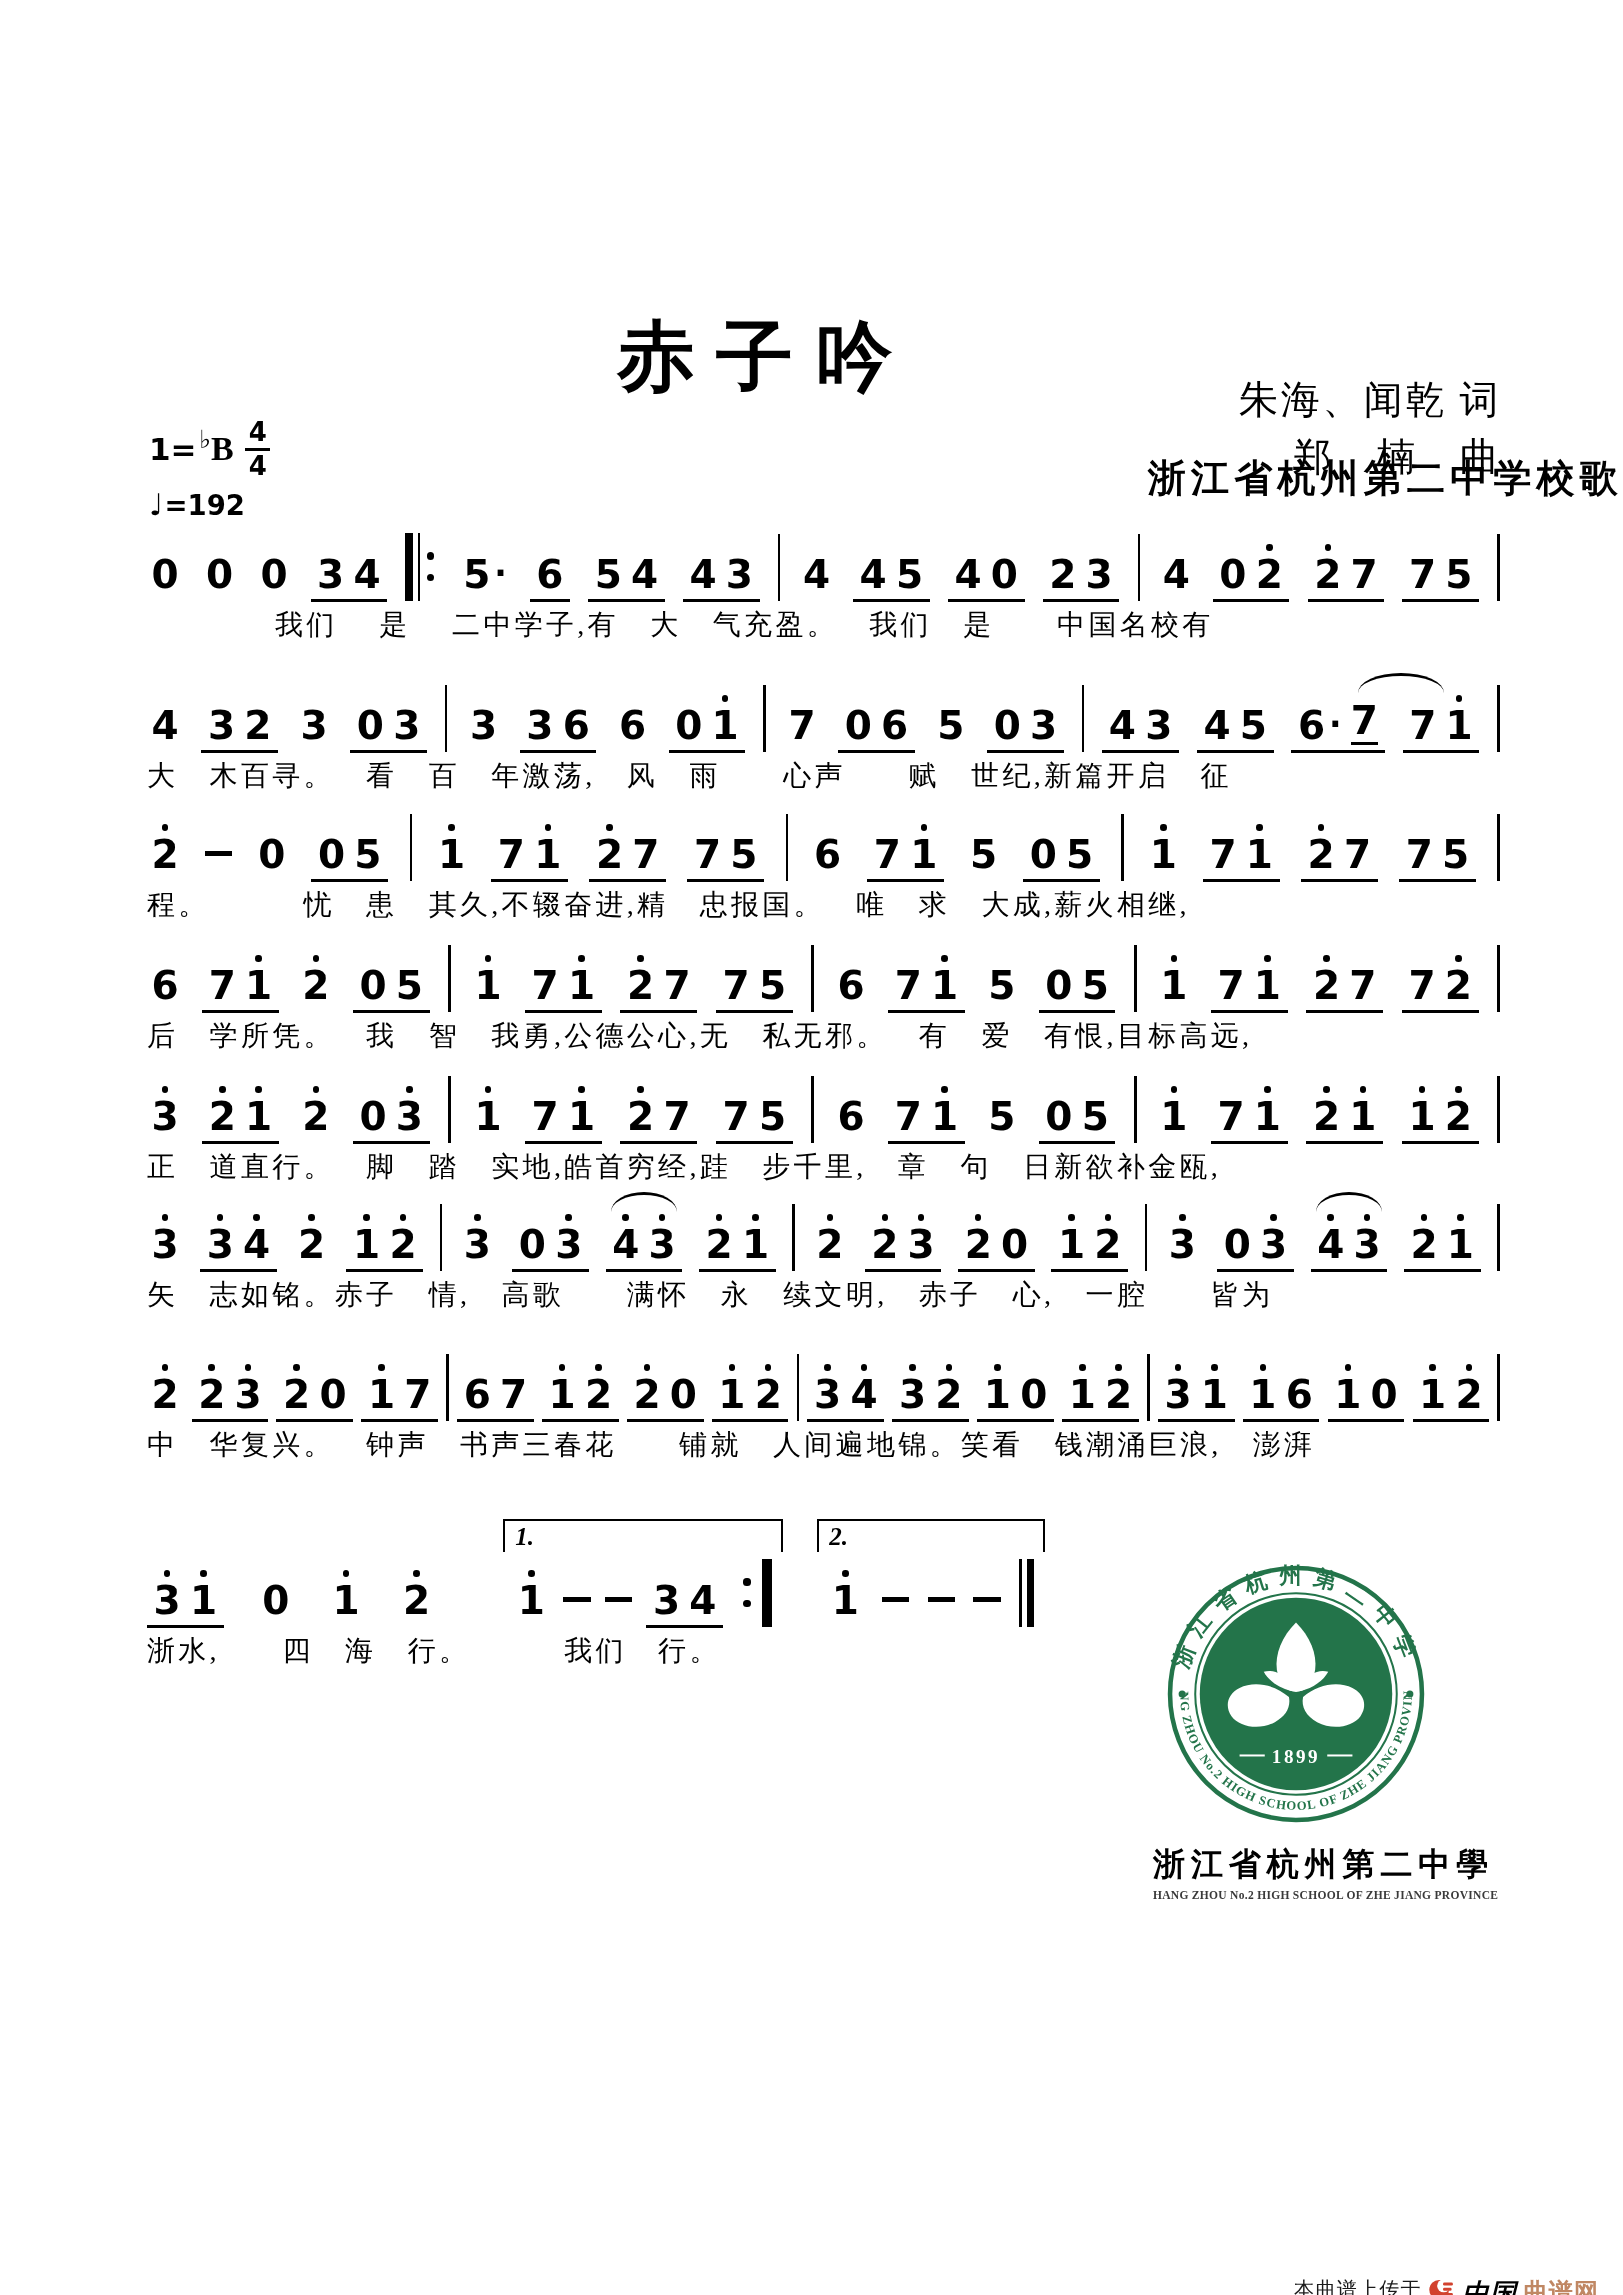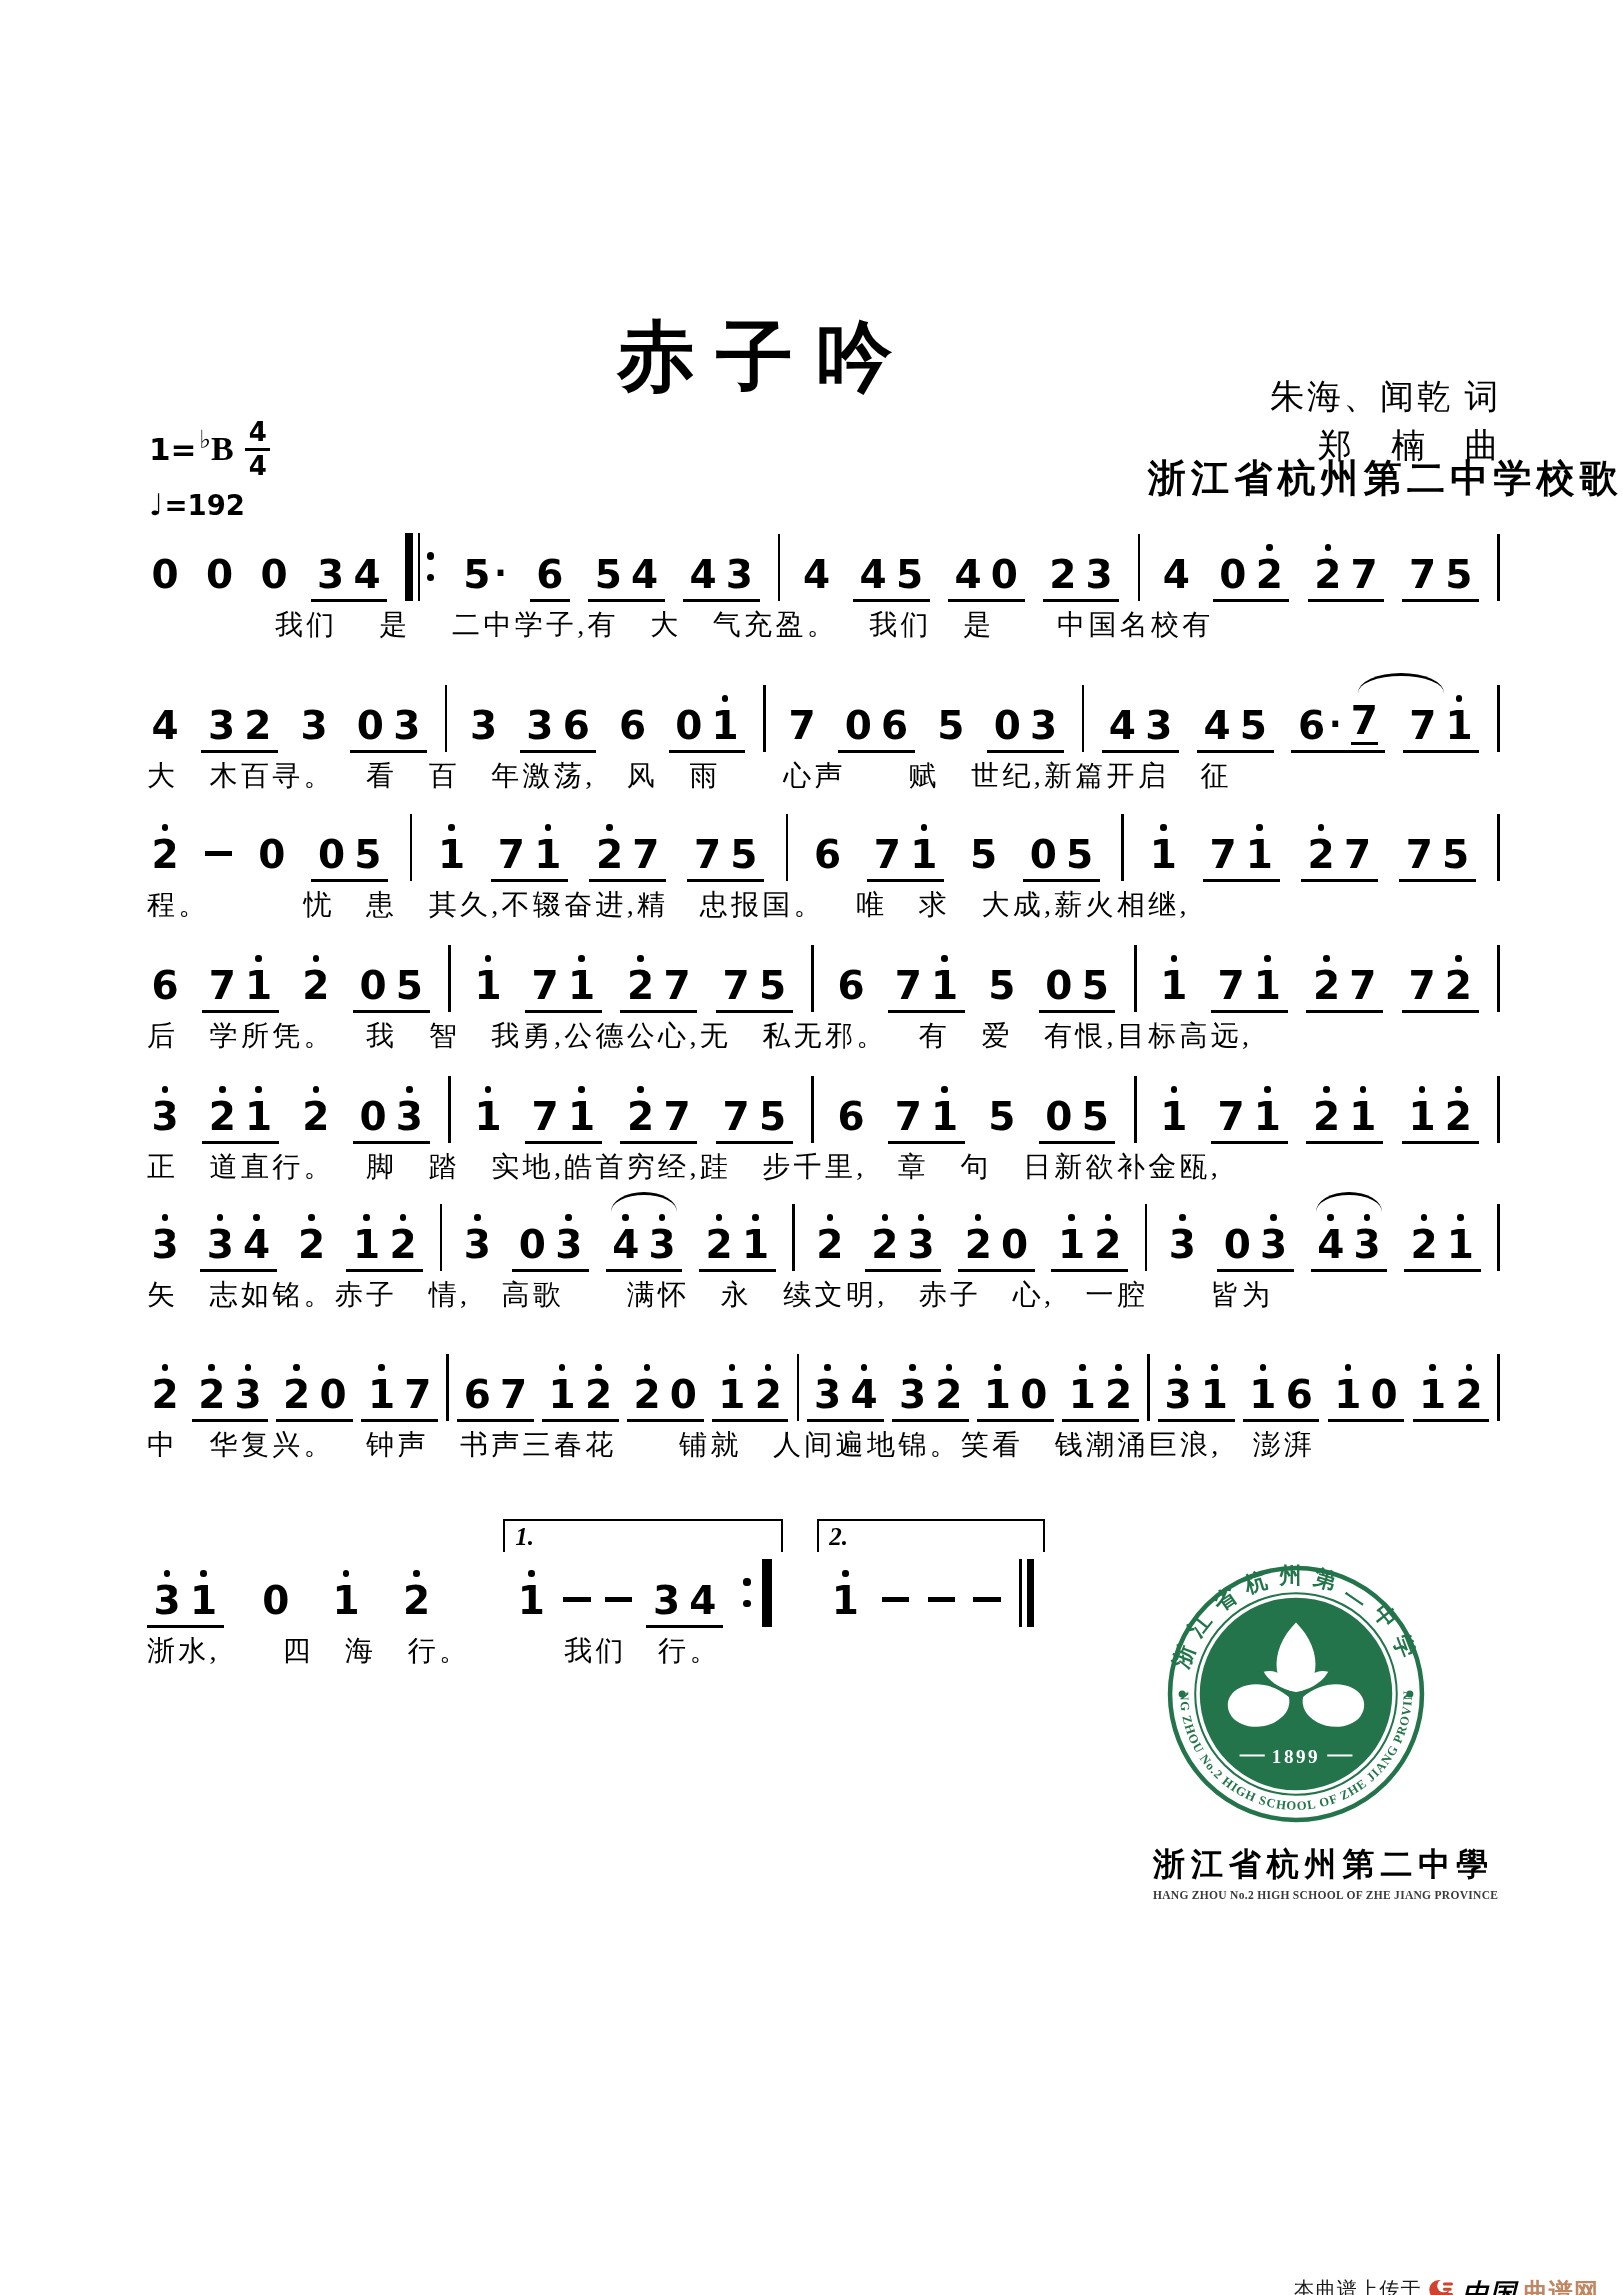--- a/index.html
+++ b/index.html
@@ -3,21 +3,21 @@
 <meta charset="utf-8">
 <style>
   html,body{margin:0;padding:0;background:#888;}
   .page{position:relative;width:1623px;height:2295px;background:#ffffff;margin:0 auto;
         font-family:"Liberation Serif","DejaVu Serif",serif;color:#000;overflow:hidden;}
 
   
   .title{position:absolute;top:306px;left:0;width:1531px;text-align:center;
          font-size:77px;font-weight:700;letter-spacing:22px;}
   .credits{position:absolute;top:372px;right:122px;text-align:right;
-           font-size:34px;line-height:1.45;letter-spacing:2.6px;}
+           font-size:39px;line-height:1.45;letter-spacing:2.6px;}
   .keyblock{position:absolute;left:149px;top:419px;font-family:"DejaVu Sans",sans-serif;}
   .keyrow{font-size:31px;font-weight:700;display:flex;align-items:center;}
   .flat{font-size:25px;position:relative;top:-9.2px;margin-left:2.6px;}
   .keyletter{font-family:"Liberation Serif",serif;font-size:34px;font-weight:700;}
   .frac{display:inline-flex;flex-direction:column;align-items:center;margin-left:11.8px;
         font-size:26px;font-weight:700;line-height:1;}
   .frac .ftop{border-bottom:3.3px solid #000;padding:0 3.3px 2.6px;}
   .frac .fbot{padding-top:2.6px;}
   .temporow{margin-top:7.9px;font-size:27.5px;font-weight:700;display:flex;align-items:center;}
   .qnote{font-size:30px;margin-right:1.3px;}

